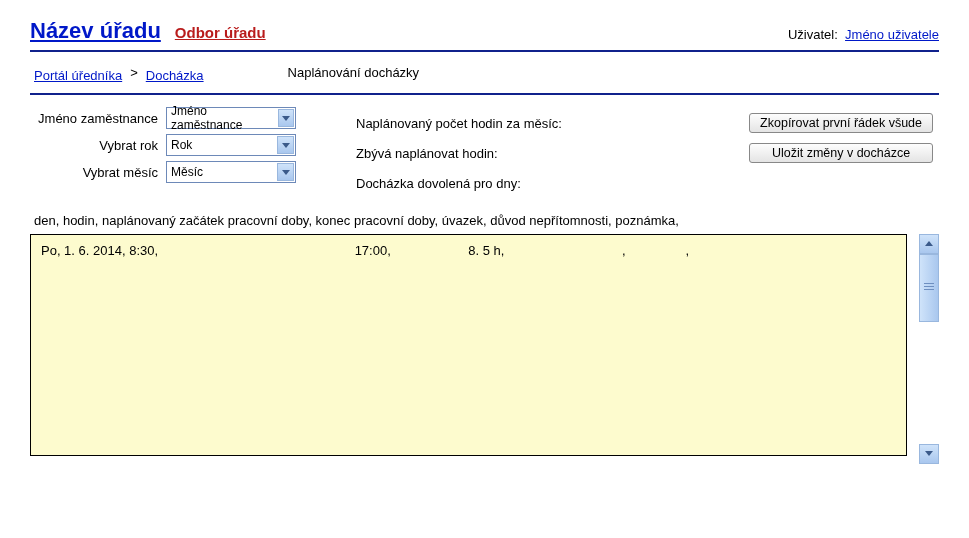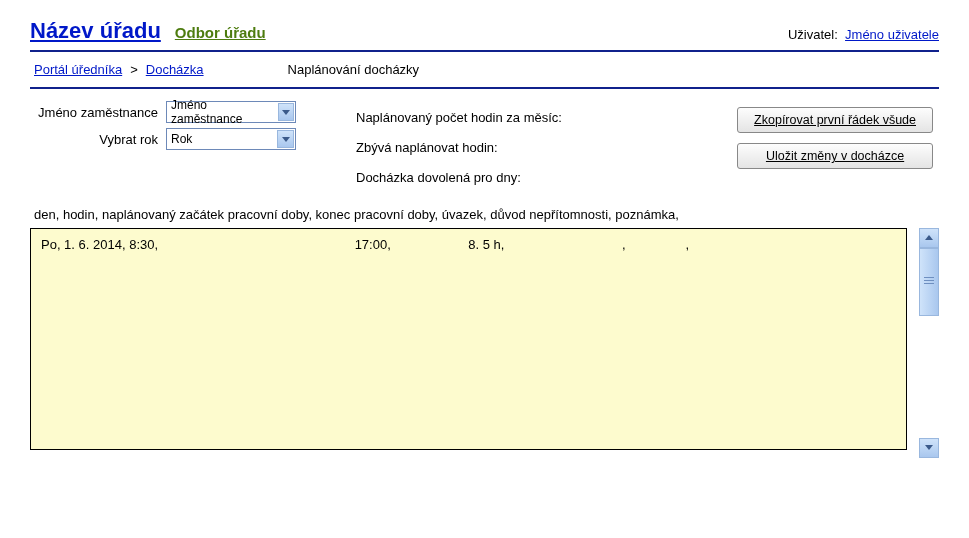--- a/index.html
+++ b/index.html
@@ -29,31 +29,31 @@
     gap: 14px;
   }
   .title-link {
     color: #0018c8;
     font-size: 22px;
     font-weight: bold;
     text-decoration: underline;
     text-align: right;
   }
   .dept-link {
-    color: #4d7c0f;
+    color: #b91c1c;
     font-size: 15px;
     font-weight: bold;
     text-decoration: underline;
   }
   .header-right {
     text-align: right;
     font-size: 13px;
     line-height: 1.4;
   }
-  .link { color: #0018c8; text-decoration: underline; }
+  .link { color: #0018c8; text-decoration: underline; margin-top: 6px; }
   .hr-thick { height: 2px; background: #10218c; margin: 0 0 4px 0; }
   .breadcrumb {
     display: flex;
     align-items: center;
     gap: 8px;
     padding: 6px 4px;
     font-size: 13px;
   }
   .breadcrumb .sep { color: #000; }
   .page-title {
@@ -120,32 +120,31 @@
   }
 
   .buttons-col {
     display: flex;
     flex-direction: column;
     gap: 10px;
     padding-top: 6px;
     padding-right: 6px;
   }
   .btn {
-    height: 26px;
-    padding: 0 16px;
+    height: 20px;
+    padding: 0 10px;
     border: 1px solid #888;
     border-radius: 3px;
     background: linear-gradient(#fdfdfd, #e4e4e4);
     font-size: 12.5px;
     cursor: pointer;
     display: flex;
     align-items: center;
     justify-content: center;
     min-width: 172px;
-    text-decoration: underline;
   }
 
   .columns-desc {
     margin-top: 14px;
     font-size: 13px;
     padding-left: 4px;
   }
 
   .editor-row {
     display: flex;
@@ -253,20 +252,27 @@
           <span class="arrow-btn"></span>
         </div>
       </div>
       <div class="form-row">
         <div class="form-label">Vybrat rok</div>
         <div class="select">
           <span>Rok</span>
           <span class="arrow-btn"></span>
         </div>
       </div>
+      <div class="form-row">
+        <div class="form-label">Vybrat měsíc</div>
+        <div class="select">
+          <span>Měsíc</span>
+          <span class="arrow-btn"></span>
+        </div>
+      </div>
     </div>
 
     <div class="info-lines">
       <div>Naplánovaný počet hodin za měsíc:</div>
       <div>Zbývá naplánovat hodin:</div>
       <div>Docházka dovolená pro dny:</div>
     </div>
 
     <div class="buttons-col">
       <div class="btn">Zkopírovat první řádek všude</div>

